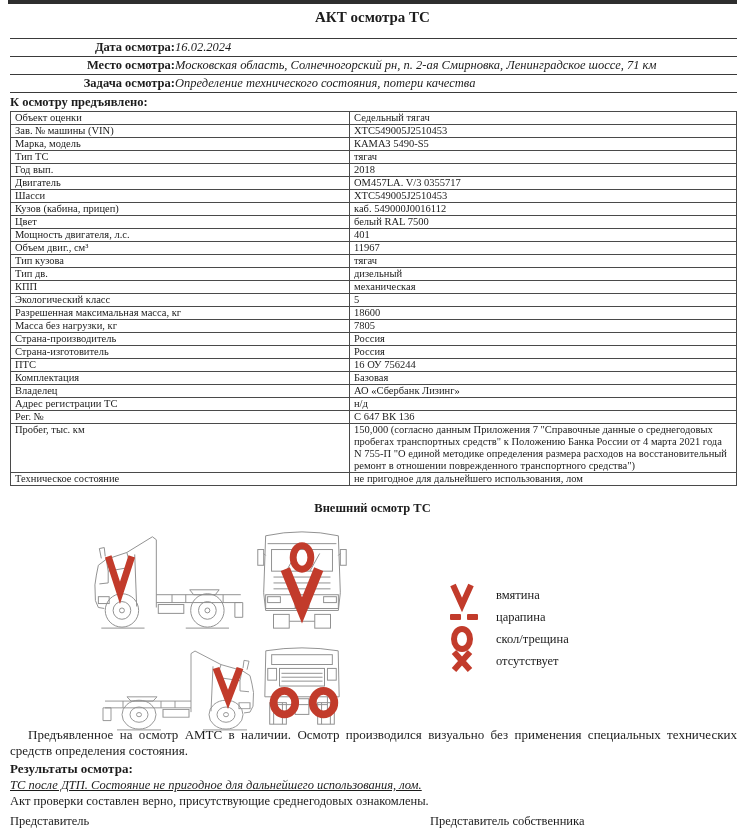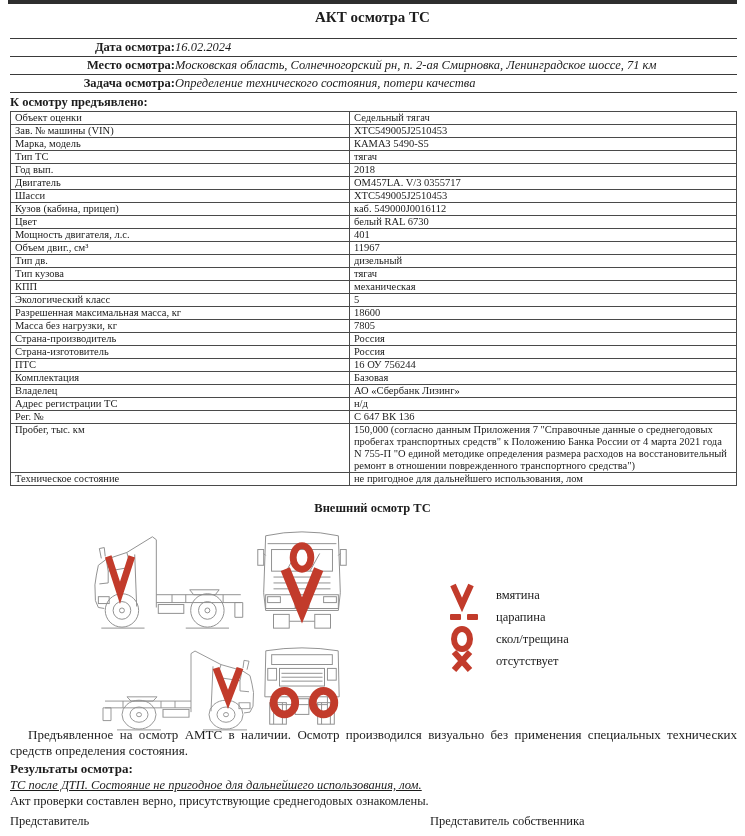--- a/index.html
+++ b/index.html
@@ -105,41 +105,41 @@
         <td class="spec-value">XTC549005J2510453</td>
       </tr>
 
       <tr>
         <td class="spec-label">Кузов (кабина, прицеп)</td>
         <td class="spec-value">каб. 549000J0016112</td>
       </tr>
 
       <tr>
         <td class="spec-label">Цвет</td>
-        <td class="spec-value">белый RAL 6730</td>
+        <td class="spec-value">белый RAL 7500</td>
       </tr>
 
       <tr>
         <td class="spec-label">Мощность двигателя, л.с.</td>
         <td class="spec-value">401</td>
       </tr>
 
       <tr>
         <td class="spec-label">Объем двиг., см³</td>
         <td class="spec-value">11967</td>
       </tr>
 
       <tr>
+        <td class="spec-label">Тип кузова</td>
+        <td class="spec-value">тягач</td>
+      </tr>
+
+      <tr>
         <td class="spec-label">Тип дв.</td>
         <td class="spec-value">дизельный</td>
-      </tr>
-
-      <tr>
-        <td class="spec-label">Тип кузова</td>
-        <td class="spec-value">тягач</td>
       </tr>
 
       <tr>
         <td class="spec-label">КПП</td>
         <td class="spec-value">механическая</td>
       </tr>
 
       <tr>
         <td class="spec-label">Экологический класс</td>
         <td class="spec-value">5</td>

